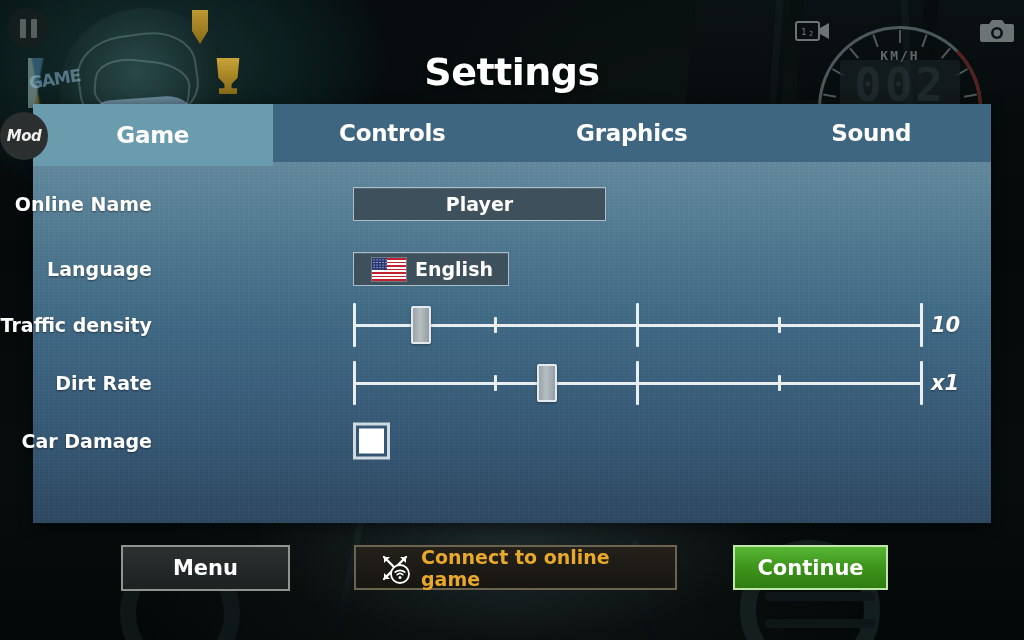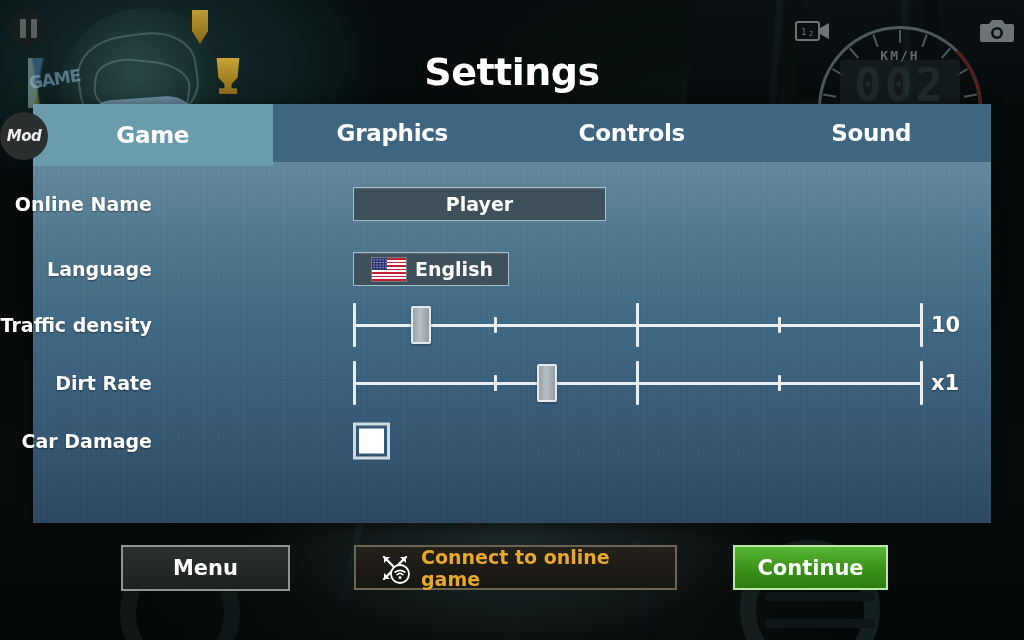--- a/index.html
+++ b/index.html
@@ -231,20 +231,21 @@
     position:absolute; top:3px; width:20px; height:38px;
     background:linear-gradient(90deg,#9aa4a8 0%, #b6bfc2 45%, #949ea2 100%);
     border:2px solid #e4eaed; border-radius:2px;
     box-shadow:0 1px 3px rgba(0,0,0,.35);
   }
   .slider-value {
     position:absolute; left:898px; top:50%; transform:translateY(-50%);
     color:#ffffff; font-size:21px; font-weight:bold;
     font-family:"DejaVu Sans", sans-serif;
     text-shadow:0 1px 2px rgba(0,0,0,.4);
+    font-style:italic;
   }
 
   .checkbox {
     position:absolute; left:320px; top:50%; transform:translateY(-50%);
     width:37px; height:37px; border:3px solid #cfdbe2; background:transparent;
     display:flex; align-items:center; justify-content:center;
   }
   .checkbox .fill { width:25px; height:25px; background:#ffffff; }
 
   
@@ -342,22 +343,22 @@
 
 <div class="mod-badge">Mod</div>
 
 <div class="title">Settings</div>
 
 <div id="panel">
   <div class="panel-noise"></div>
 
   <div class="tabs">
     <div class="tab active">Game</div>
+    <div class="tab inactive">Controls</div>
     <div class="tab inactive">Graphics</div>
-    <div class="tab inactive">Controls</div>
     <div class="tab inactive">Sound</div>
   </div>
 
   <div class="rows">
 
     <div class="row" style="height:76px">
       <div class="row-label">Online Name</div>
       <div class="field name">Player</div>
     </div>
 

